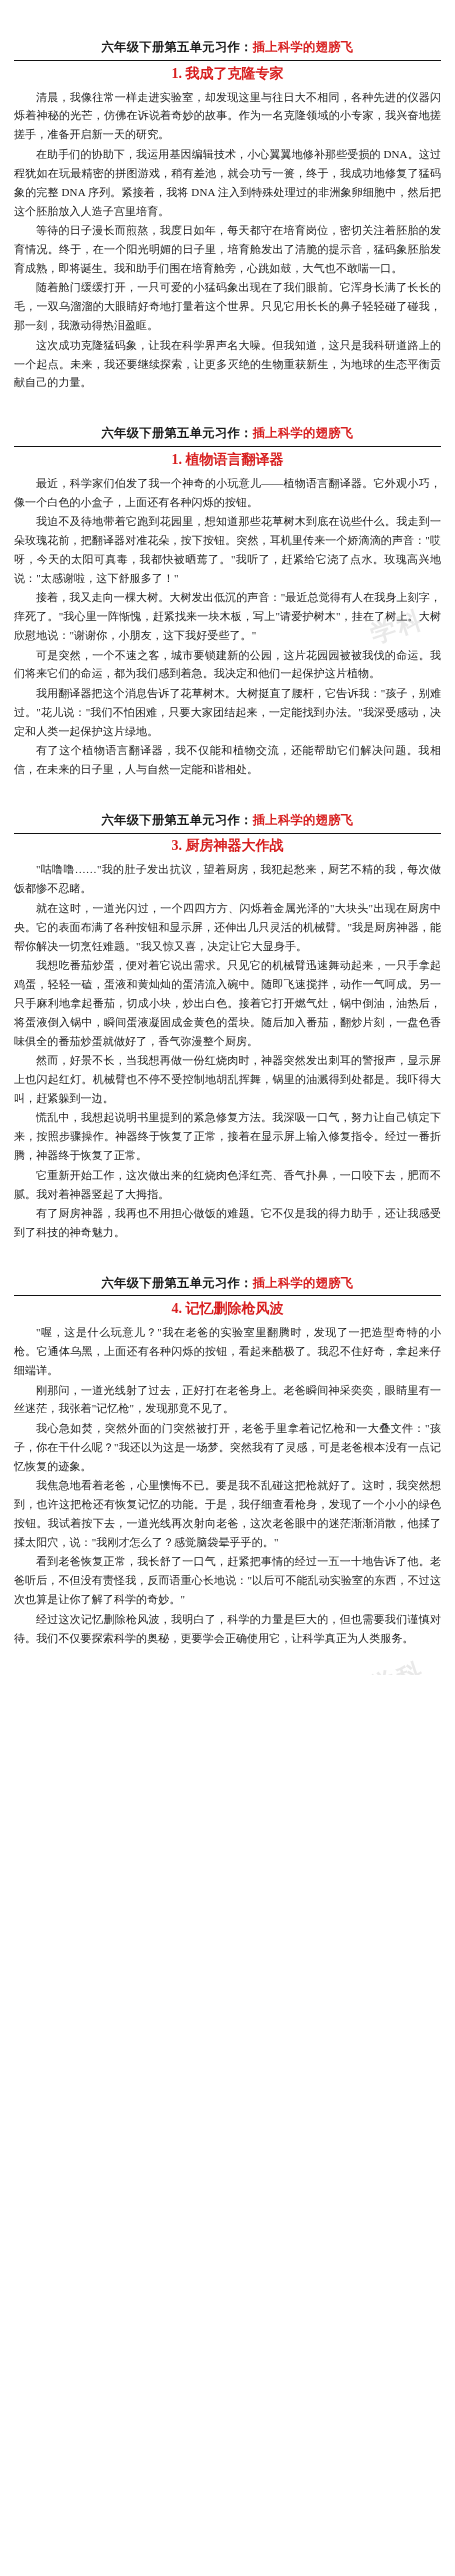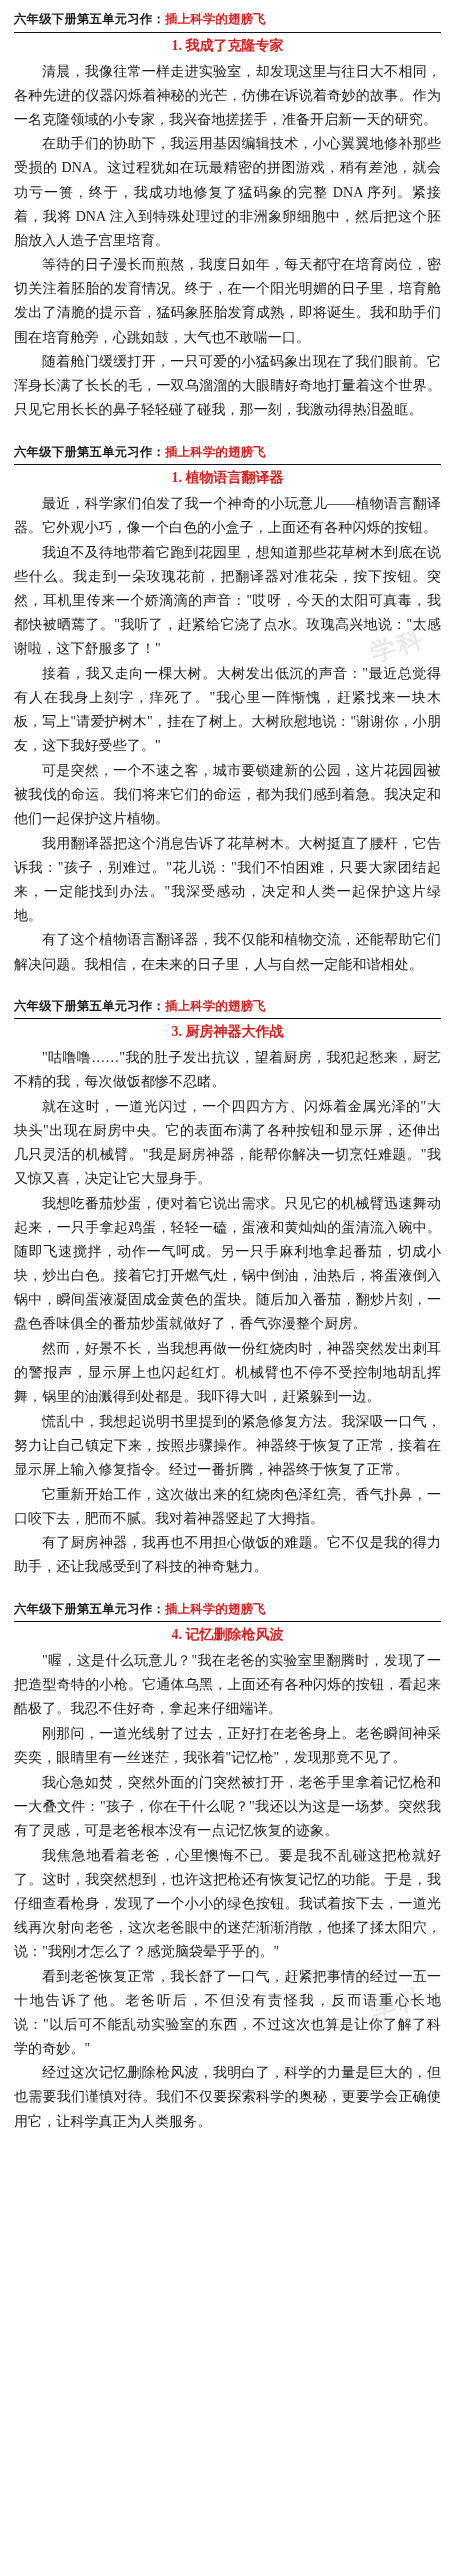--- a/index.html
+++ b/index.html
@@ -14,47 +14,49 @@
   }
   .page {
     width: 455px;
     box-sizing: border-box;
     padding: 6.3px 14px 11.4px 14px;
   }
   .article {
     margin-bottom: 16.4px;
   }
   .art-header {
+    text-align: center;
     font-weight: bold;
     font-size: 12.3px;
     letter-spacing: 0.3px;
     padding: 3.8px 0 1.3px 0;
     line-height: 1.5;
     white-space: nowrap;
+    margin-top: 28px;
   }
   .art-header .prefix {
     color: #1a1a1a;
   }
   .art-header .highlight {
     color: #d81f1f;
   }
   .hr-line {
     border: none;
     border-top: 0.6px solid #111;
     margin: 1.9px 0 3.8px 0;
   }
   .art-subtitle {
     text-align: center;
     color: #d81f1f;
     font-weight: bold;
     font-size: 14px;
     margin: 2.5px 0 5px 0;
   }
   .para {
-    font-size: 14px;
+    font-size: 11px;
     line-height: 1.72;
     text-align: justify;
     text-justify: inter-ideograph;
     text-indent: 2em;
     margin: 0 0 0.6px 0;
     letter-spacing: 0.1px;
   }
   .watermark-wrap {
     position: relative;
   }
@@ -81,20 +83,21 @@
   <div class="article watermark-wrap">
     <div class="art-header">
       <span class="prefix">六年级下册第五单元习作：</span><span class="highlight">插上科学的翅膀飞</span>
     </div>
     <hr class="hr-line">
     <div class="art-subtitle">1. 我成了克隆专家</div>
     <p class="para">清晨，我像往常一样走进实验室，却发现这里与往日大不相同，各种先进的仪器闪烁着神秘的光芒，仿佛在诉说着奇妙的故事。作为一名克隆领域的小专家，我兴奋地搓搓手，准备开启新一天的研究。</p>
     <p class="para">在助手们的协助下，我运用基因编辑技术，小心翼翼地修补那些受损的 DNA。这过程犹如在玩最精密的拼图游戏，稍有差池，就会功亏一篑，终于，我成功地修复了猛码象的完整 DNA 序列。紧接着，我将 DNA 注入到特殊处理过的非洲象卵细胞中，然后把这个胚胎放入人造子宫里培育。</p>
     <p class="para">等待的日子漫长而煎熬，我度日如年，每天都守在培育岗位，密切关注着胚胎的发育情况。终于，在一个阳光明媚的日子里，培育舱发出了清脆的提示音，猛码象胚胎发育成熟，即将诞生。我和助手们围在培育舱旁，心跳如鼓，大气也不敢喘一口。</p>
     <p class="para">随着舱门缓缓打开，一只可爱的小猛码象出现在了我们眼前。它浑身长满了长长的毛，一双乌溜溜的大眼睛好奇地打量着这个世界。只见它用长长的鼻子轻轻碰了碰我，那一刻，我激动得热泪盈眶。</p>
+    <p class="para">这次成功克隆猛码象，让我在科学界声名大噪。但我知道，这只是我科研道路上的一个起点。未来，我还要继续探索，让更多灭绝的生物重获新生，为地球的生态平衡贡献自己的力量。</p>
   </div>
 
   <div class="article watermark-wrap">
     <div class="watermark wm1">学科</div>
     <div class="art-header">
       <span class="prefix">六年级下册第五单元习作：</span><span class="highlight">插上科学的翅膀飞</span>
     </div>
     <hr class="hr-line">
     <div class="art-subtitle">1. 植物语言翻译器</div>
     <p class="para">最近，科学家们伯发了我一个神奇的小玩意儿——植物语言翻译器。它外观小巧，像一个白色的小盒子，上面还有各种闪烁的按钮。</p>

